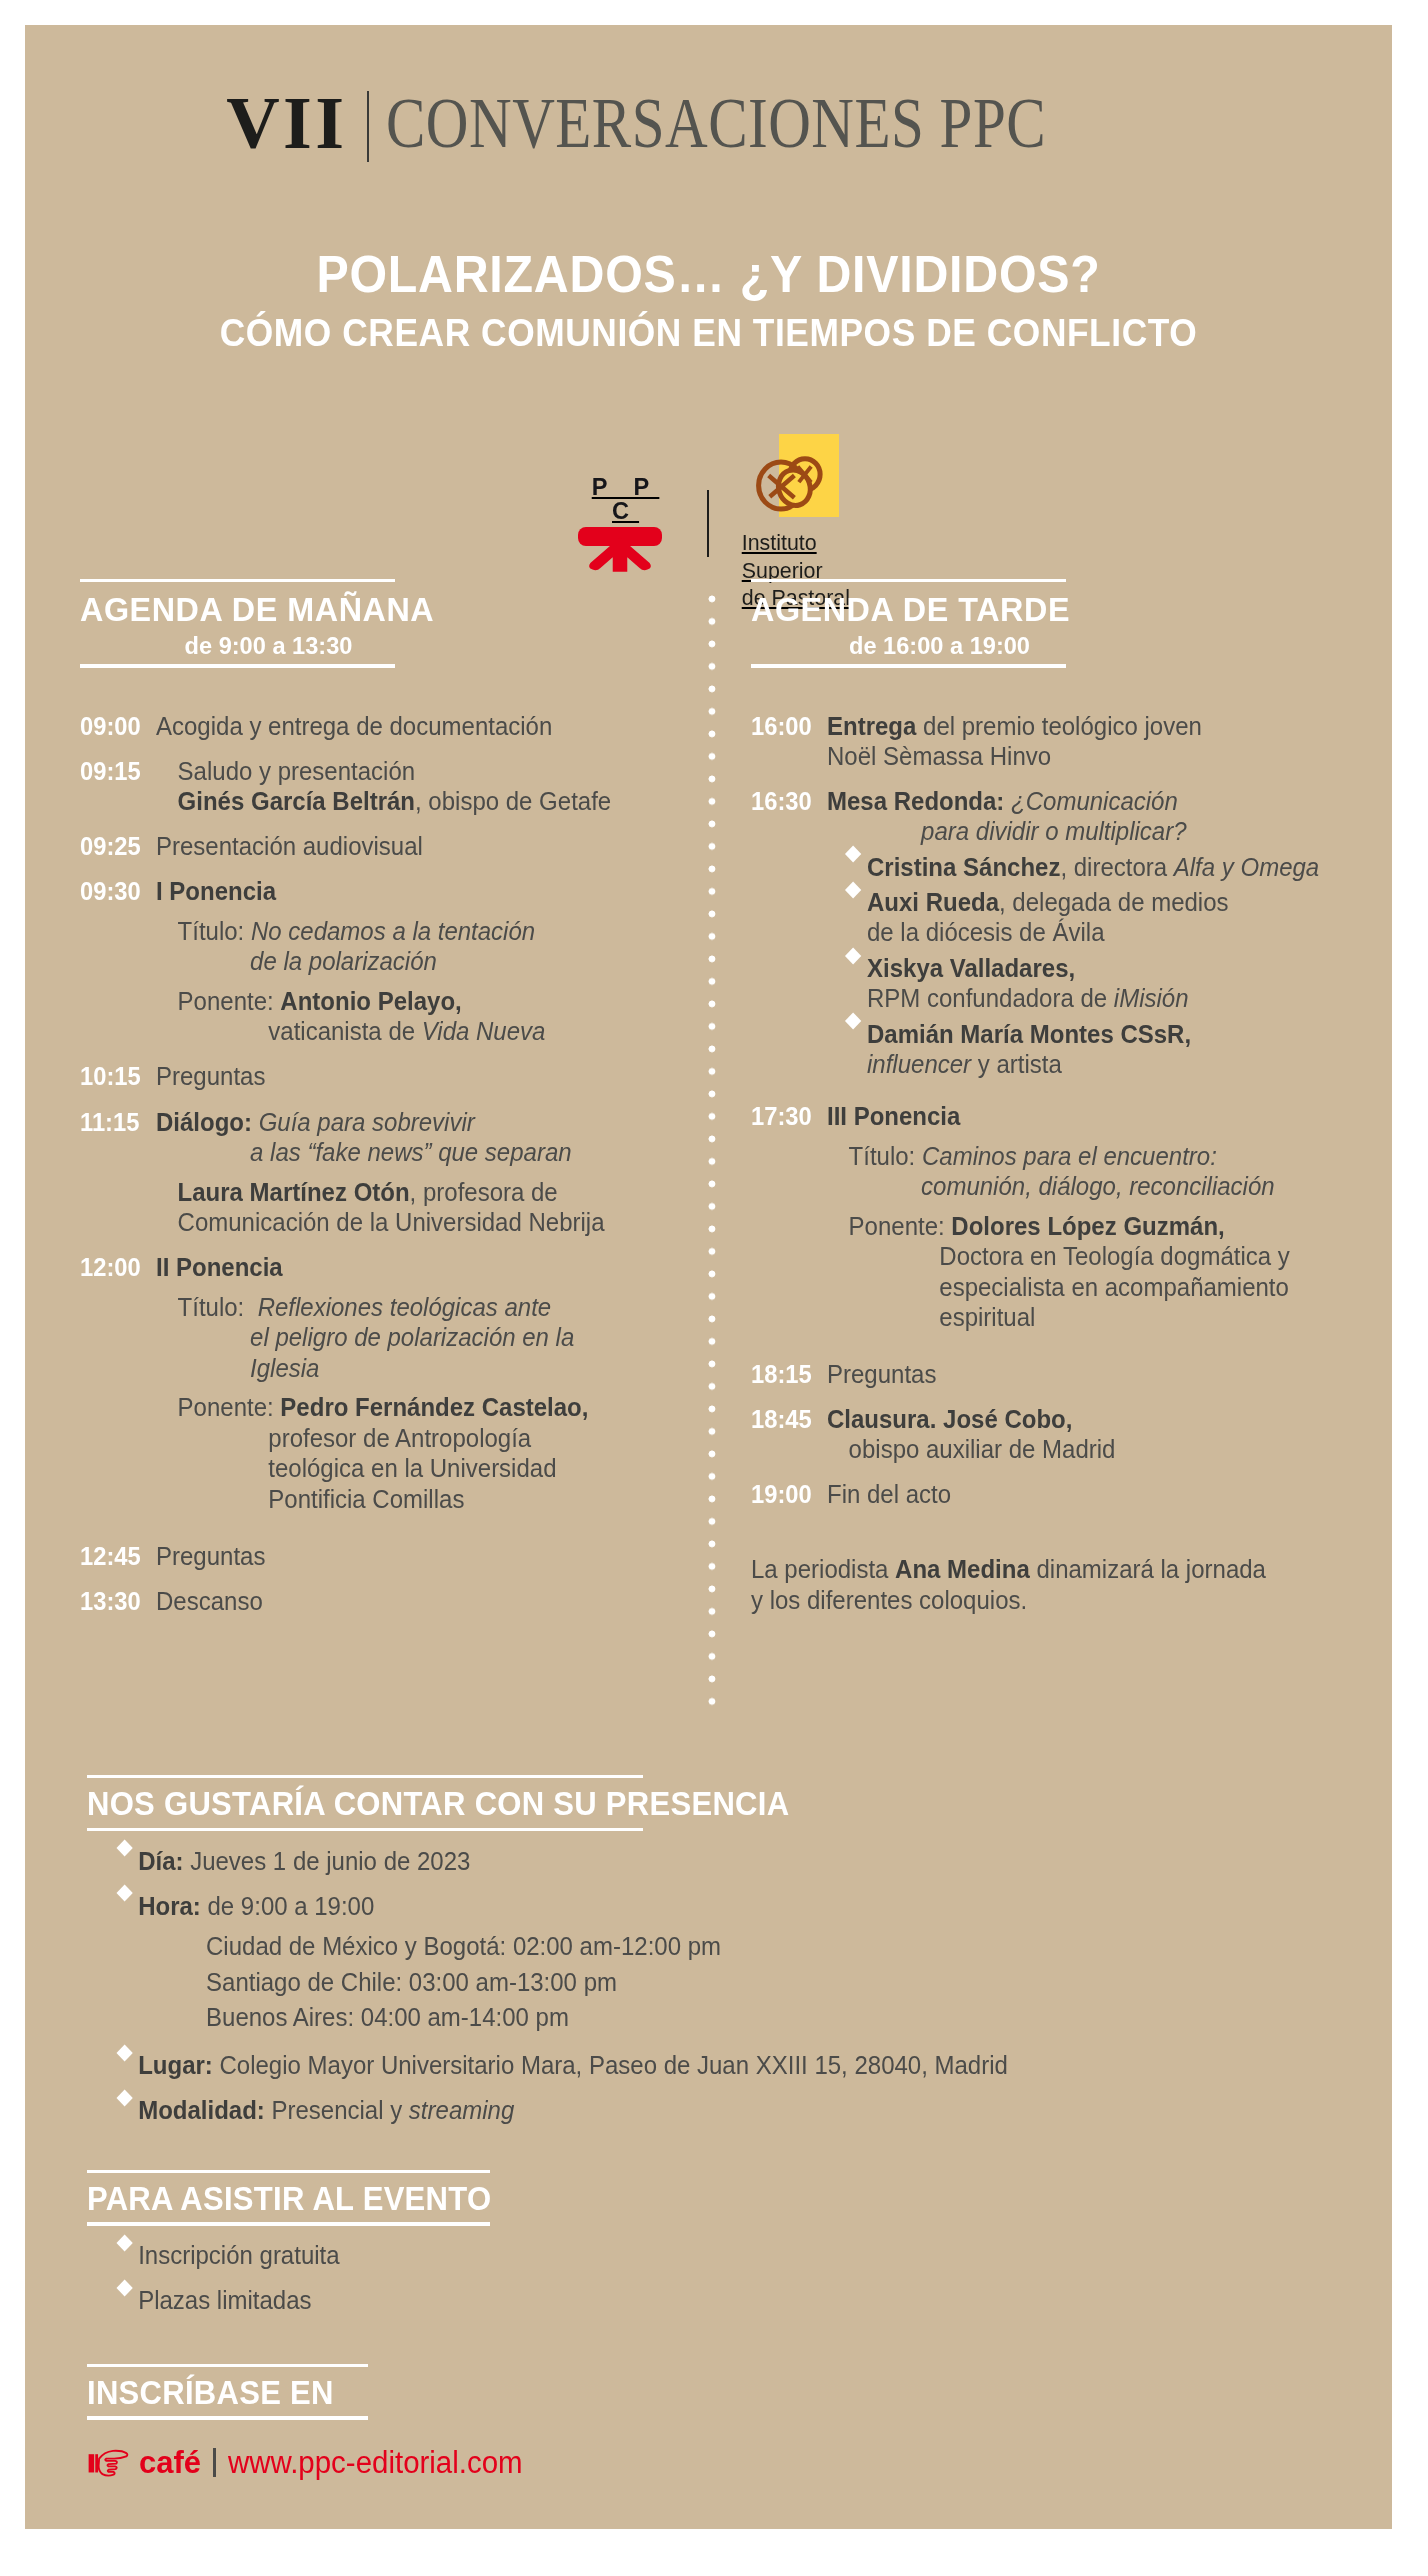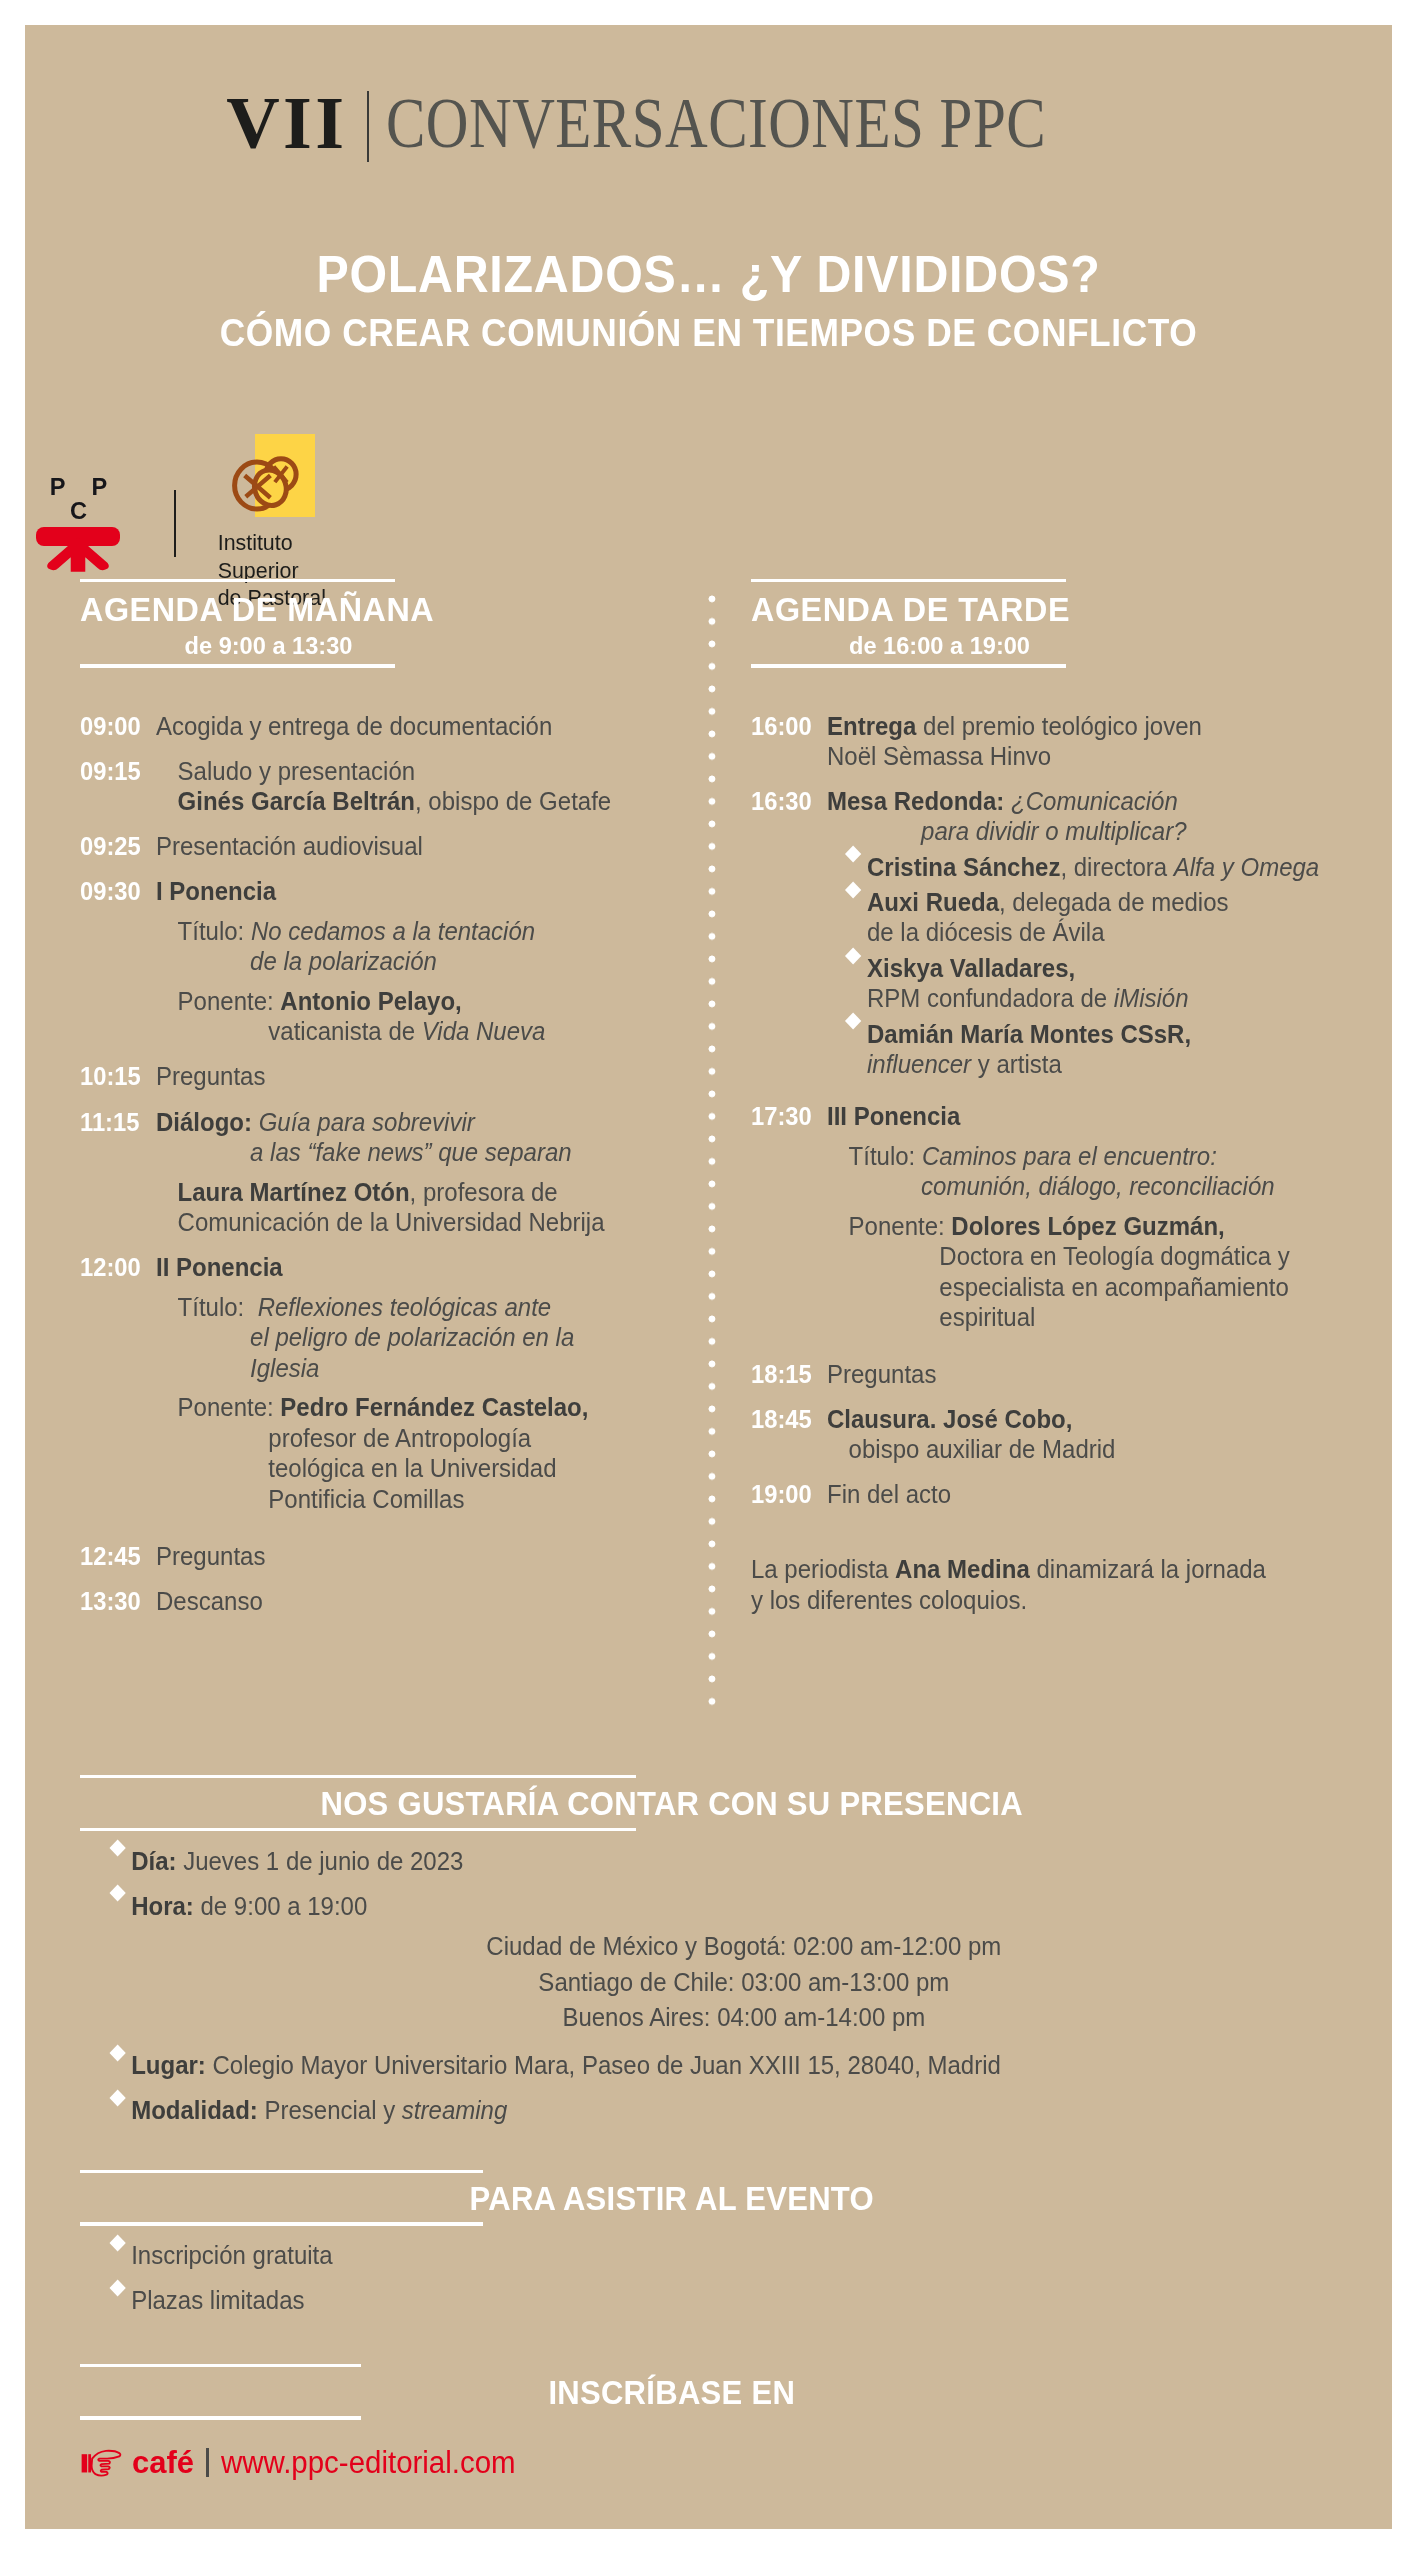--- a/index.html
+++ b/index.html
@@ -89,23 +89,24 @@
     transform: scaleX(0.93);
   }
 
   
   .logos {
     position: absolute;
     left: 0;
     top: 409px;
     width: 100%;
     display: flex;
-    justify-content: flex-start;
+    justify-content: center;
     align-items: center;
-    gap: 13px;
+    gap: 4px;
+    text-decoration: underline;
   }
   .ppc-logo {
     width: 107px;
     text-align: center;
     position: relative;
   }
   .ppc-letters {
     font-family: "Liberation Sans", sans-serif;
     font-weight: bold;
     font-size: 23.6px;
@@ -274,21 +275,21 @@
     margin-top: 44px;
     font-family: "Liberation Sans Narrow", "Liberation Sans", sans-serif;
     font-size: 25px;
     color: #4b4b49;
     line-height: 1.26;
     transform: scaleX(0.96);
     transform-origin: left center;
   }
 
   
-  .lower { position: absolute; left: 55px; top: 1750px; width: 1259px; text-align: center; }
+  .lower { position: absolute; left: 62px; top: 1750px; width: 1259px; }
   .lsec-rule { height: 3.4px; background: #ffffff; }
   .lsec-title {
     font-family: "Liberation Sans Narrow", "Liberation Sans", sans-serif;
     font-weight: bold;
     font-size: 33px;
     color: #ffffff;
     letter-spacing: 0.3px;
     margin: 6.7px 0 4.5px;
     transform: scaleX(0.94);
     transform-origin: left center;

